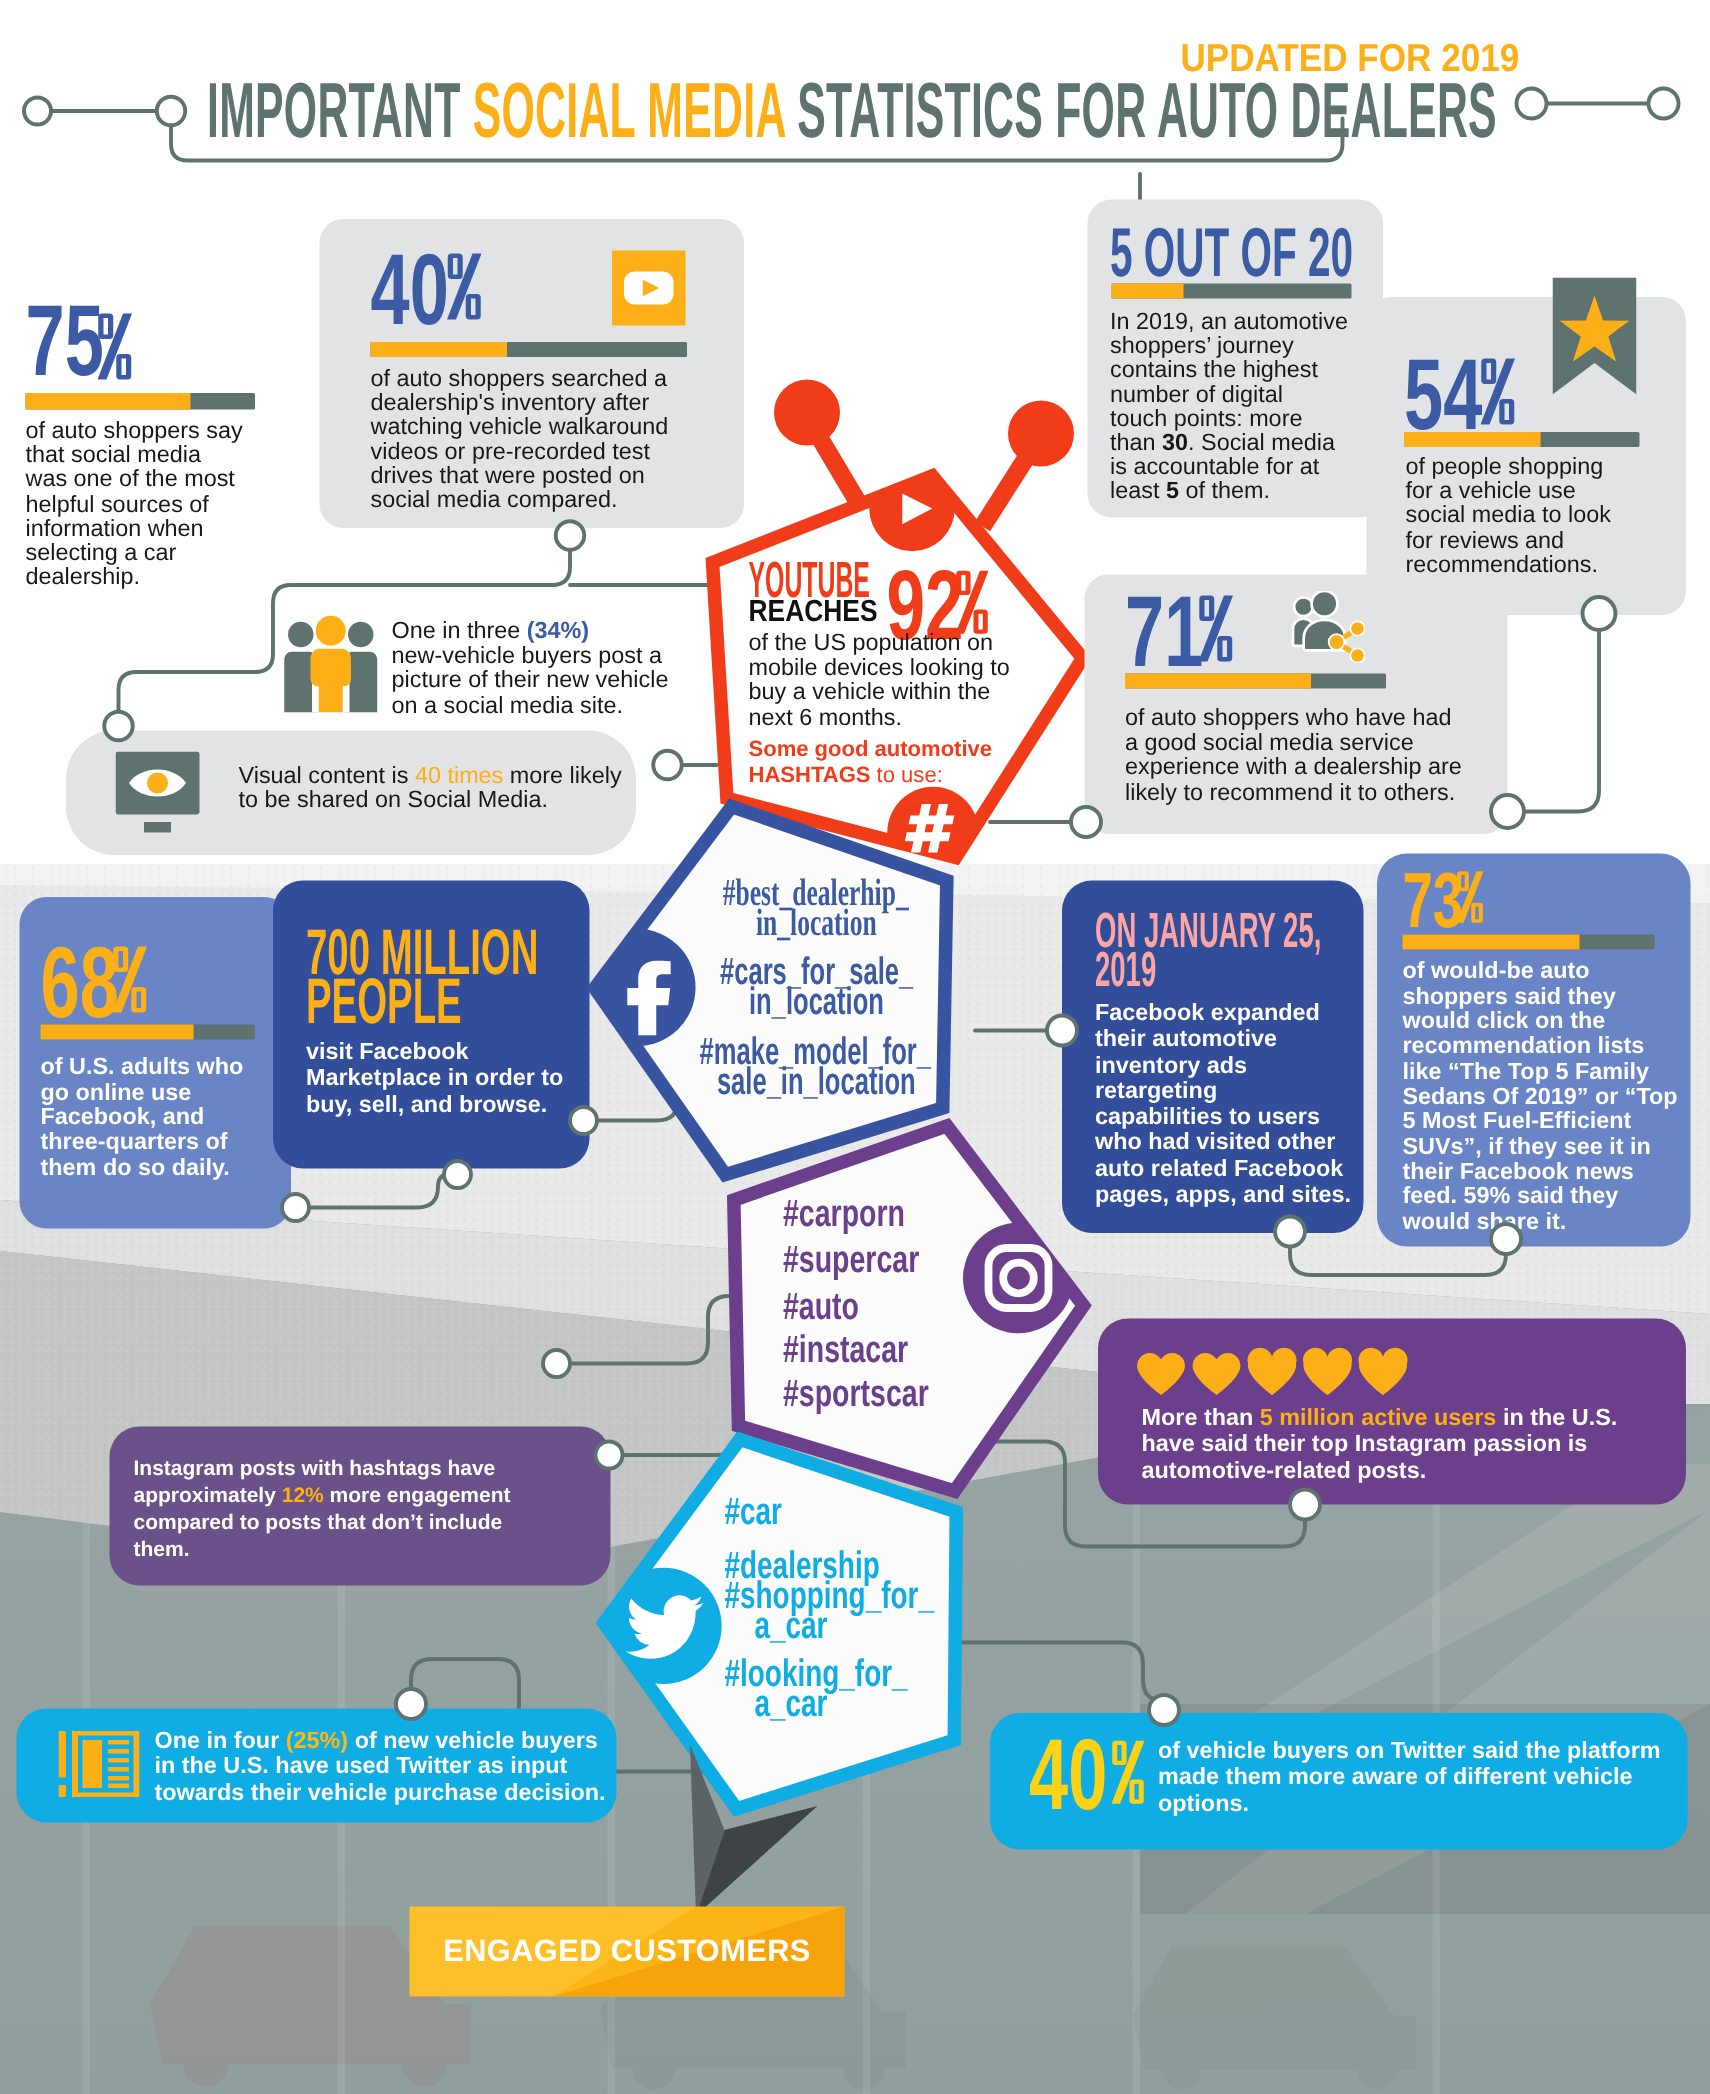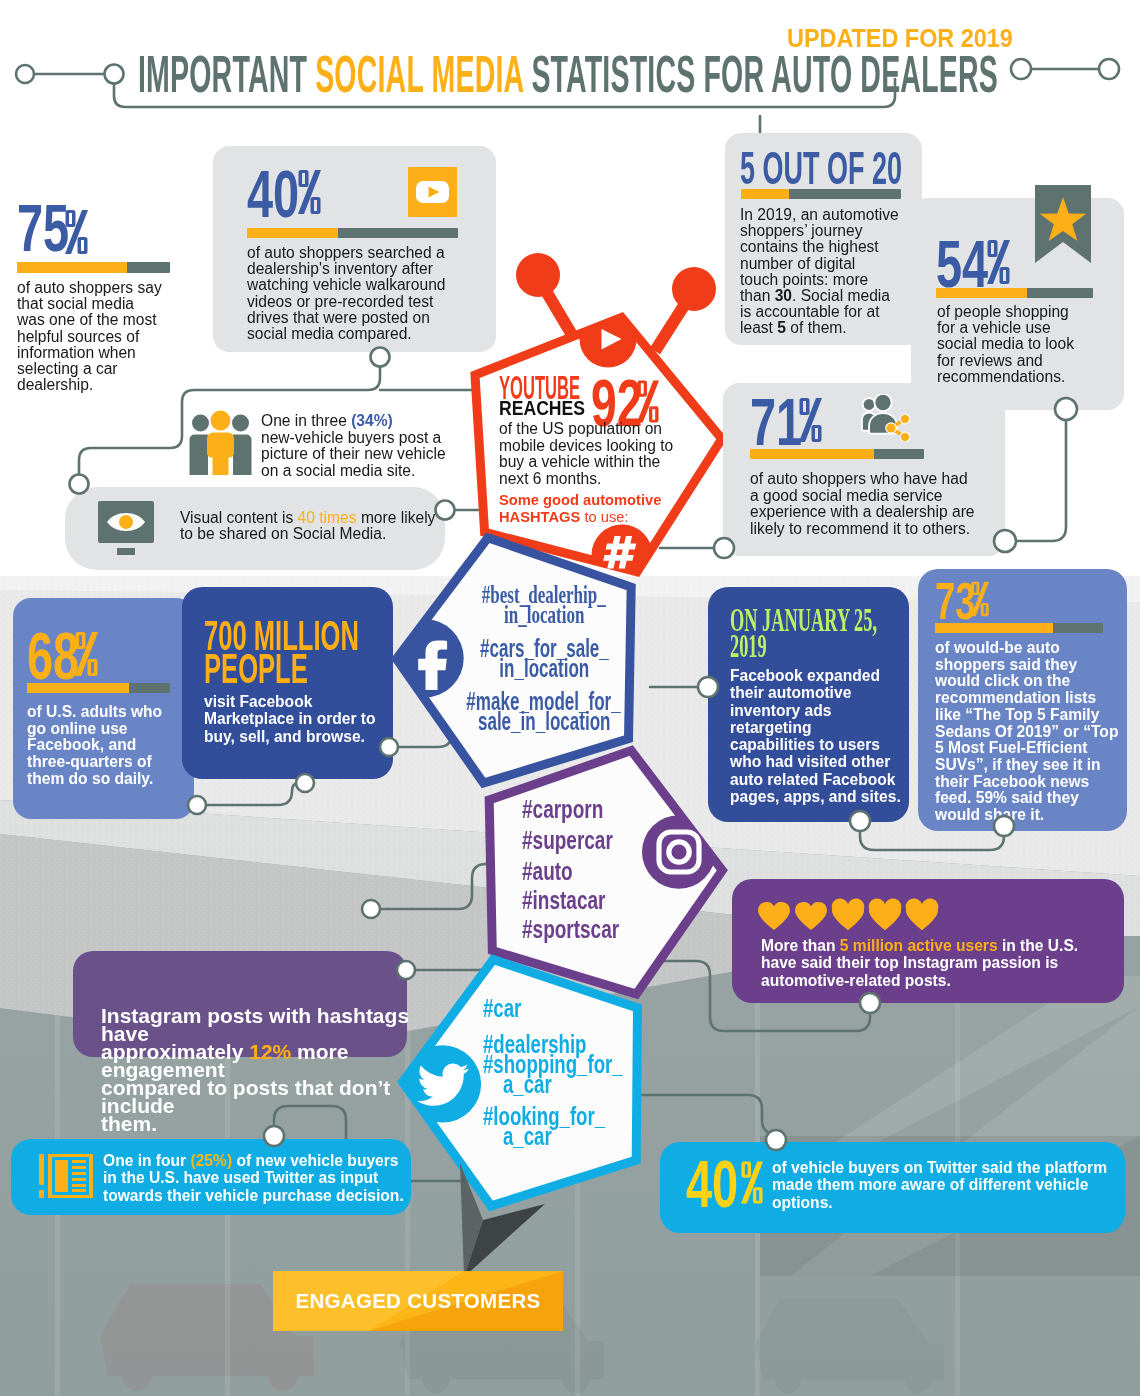--- a/index.html
+++ b/index.html
@@ -279,21 +279,21 @@
           <path d="M25 22.5 h15 a6 6 0 0 1 6 6 v14.5 a4.5 4.5 0 0 1 -4.5 4.5 h-1 v17.5 h-16 v-17.5 h-1 a4.5 4.5 0 0 1 -4.5 -4.5 v-14.5 a6 6 0 0 1 6 -6 z"></path>
         </g>
       </svg>
     </div>
     <div class="body-txt pre" style="position:absolute; left:73px; top:3px; width:215px; font-size:15.6px; line-height:16.7px;"><span>One in three </span><b style="color:#3b5ba5">(34%)</b><span>
 new-vehicle buyers post a
 picture of their new vehicle
 on a social media site.</span></div>
   </div>
 
-  <div class="card gray" style="left:65px; top:487px; width:380px; height:83px; border-radius:32px;">
+  <div class="card gray" style="left:44px; top:487px; width:380px; height:83px; border-radius:32px;">
     <div class="abs" style="left:33px; top:14px; width:62px; height:56px;">
       <svg width="62" height="56" viewBox="0 0 62 56">
         <rect x="0" y="0" width="56" height="42" rx="2" fill="#5e7370"></rect>
         <path d="M9 21 C17 9, 39 9, 47 21 C39 33, 17 33, 9 21 Z" fill="#ffffff"></path>
         <circle cx="28" cy="21" r="7" fill="#fcaf17"></circle>
         <rect x="19" y="47" width="18" height="7" fill="#5e7370"></rect>
       </svg>
     </div>
     <div class="body-txt" style="position:absolute; left:115px; top:23px; width:270px; font-size:15.6px; line-height:16.2px;"><span>Visual content is </span><span style="color:#fcaf17">40 times</span><span> more likely to be shared on Social Media.</span></div>
   </div>
@@ -451,21 +451,21 @@
         <span class="tl">
           <span style="transform: scaleX(0.668); transform-origin: center center;">#make_model_for_</span>
         </span>
         <span class="tl">
           <span style="transform: scaleX(0.668); transform-origin: center center;">sale_in_location</span>
         </span>
       </div>
   </div>
 
   <div class="card" style="left:708px; top:587px; width:201px; height:235px; background:#324d99; border-radius:20px;">
-    <div style="position:absolute; left:22px; top:20px; font-family:Liberation Serif, serif; font-weight:bold; font-size:33px; line-height:26px; color:#bef264; white-space:nowrap;">
+    <div style="position:absolute; left:22px; top:20px; font-family:Liberation Sans, sans-serif; font-weight:bold; font-size:33px; line-height:26px; color:#fca5a5; white-space:nowrap;">
       <span class="sq" style="transform:scaleX(0.556); transform-origin:left top; display:block;">ON JANUARY 25,</span>
       <span class="sq" style="transform:scaleX(0.556); transform-origin:left top; display:block;">2019</span>
     </div>
     <div class="body-txt pre" style="position:absolute; left:22px; top:80px; width:180px; font-size:15.6px; line-height:17.3px; color:#ffffff; font-weight:bold;">Facebook expanded
 their automotive
 inventory ads
 retargeting
 capabilities to users
 who had visited other
 auto related Facebook
@@ -493,21 +493,21 @@
 Sedans Of 2019” or “Top
 5 Most Fuel-Efficient
 SUVs”, if they see it in
 their Facebook news
 feed. 59% said they
 would share it.</div>
   </div>
 
 
   <div class="card" style="left:73px; top:951px; width:334px; height:106px; background:#6b5189; border-radius:20px;">
-    <div class="body-txt pre" style="position:absolute; left:28px; top:18px; width:320px; font-size:21px; line-height:18px; color:#ffffff; font-weight:bold;margin-top:38px;"><span>Instagram posts with hashtags have
+    <div class="body-txt pre" style="position:absolute; left:16px; top:18px; width:320px; font-size:14px; line-height:18px; color:#ffffff; font-weight:bold;"><span>Instagram posts with hashtags have
 approximately </span><span style="color:#fcaf17">12%</span><span> more engagement
 compared to posts that don’t include
 them.</span></div>
   </div>
 
   <svg class="abs" style="left:480px; top:744px; width:255px; height:258px;" viewBox="480 744 255 258">
     <defs>
       <clipPath id="igClip">
           <polygon points="631.3,750.6 722.3,870.4 636.4,994 492.3,950.5 489.2,800"></polygon>
         </clipPath>

